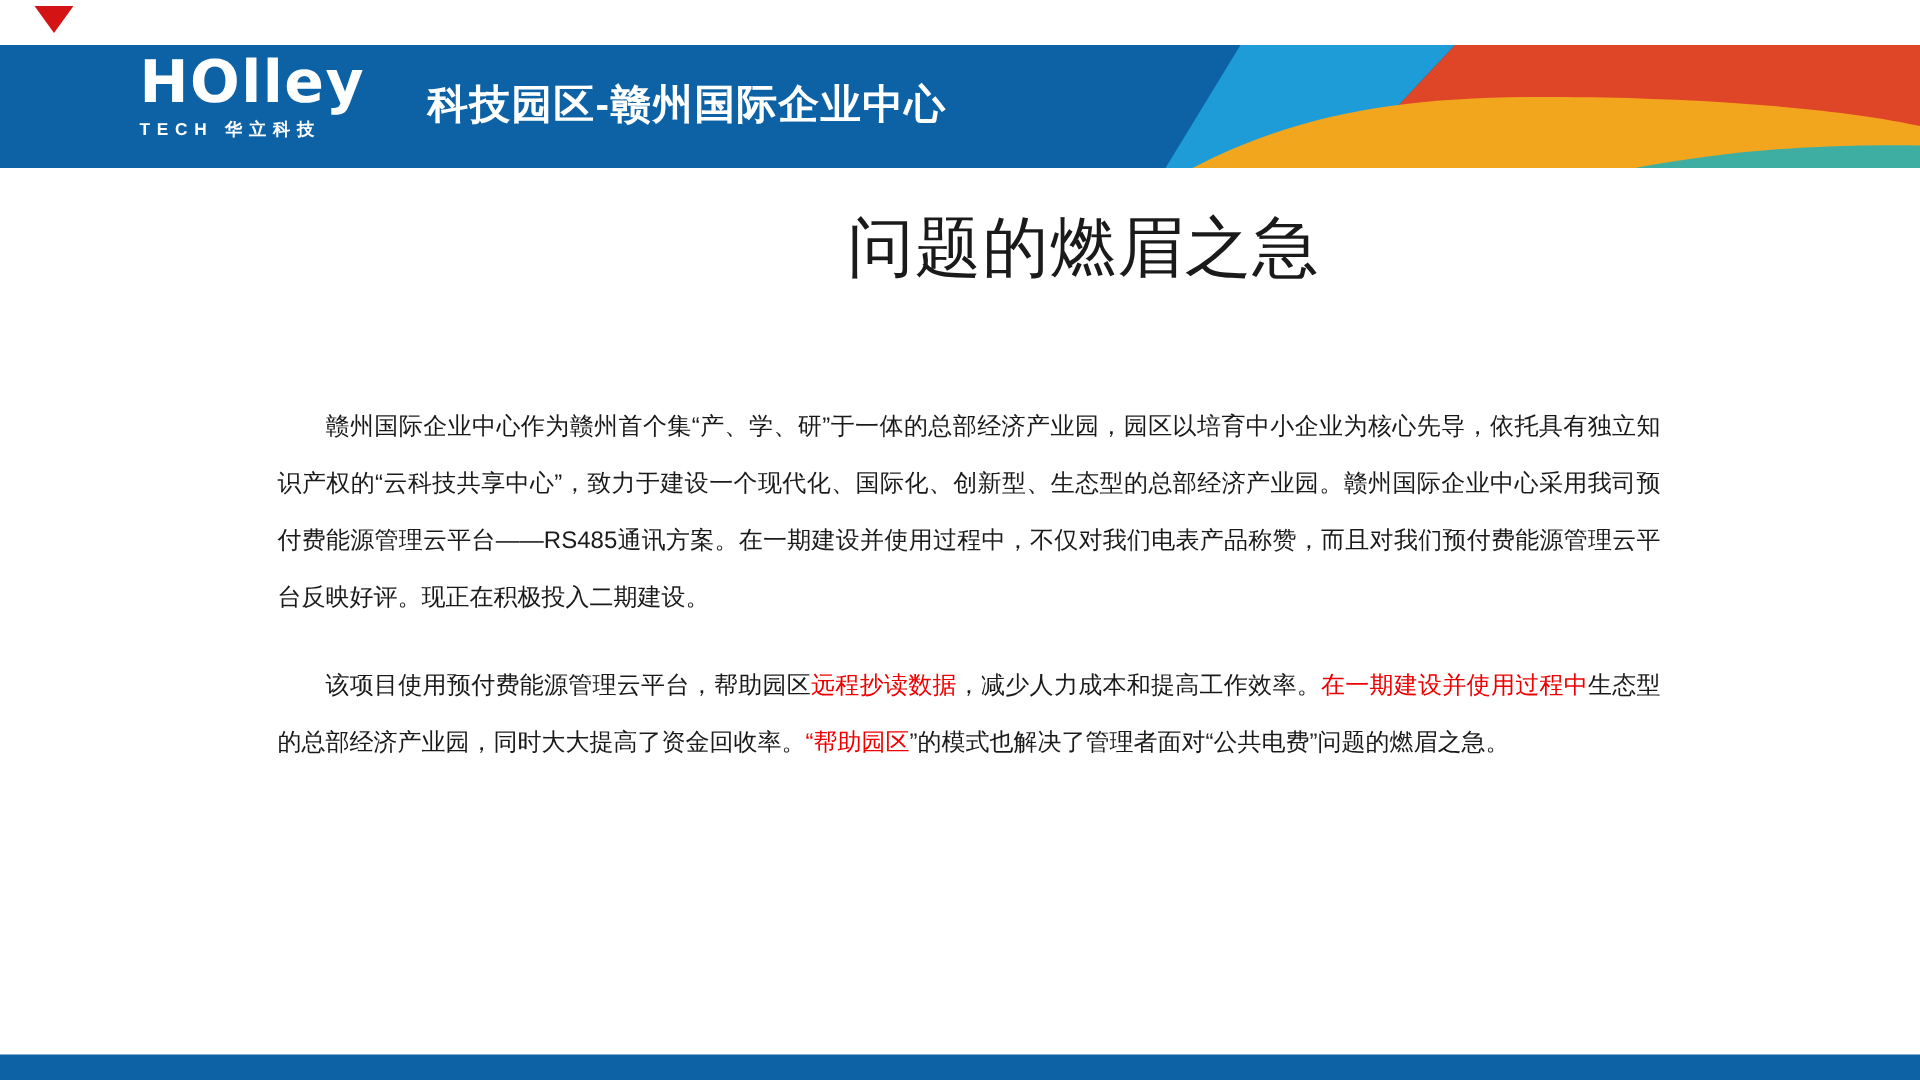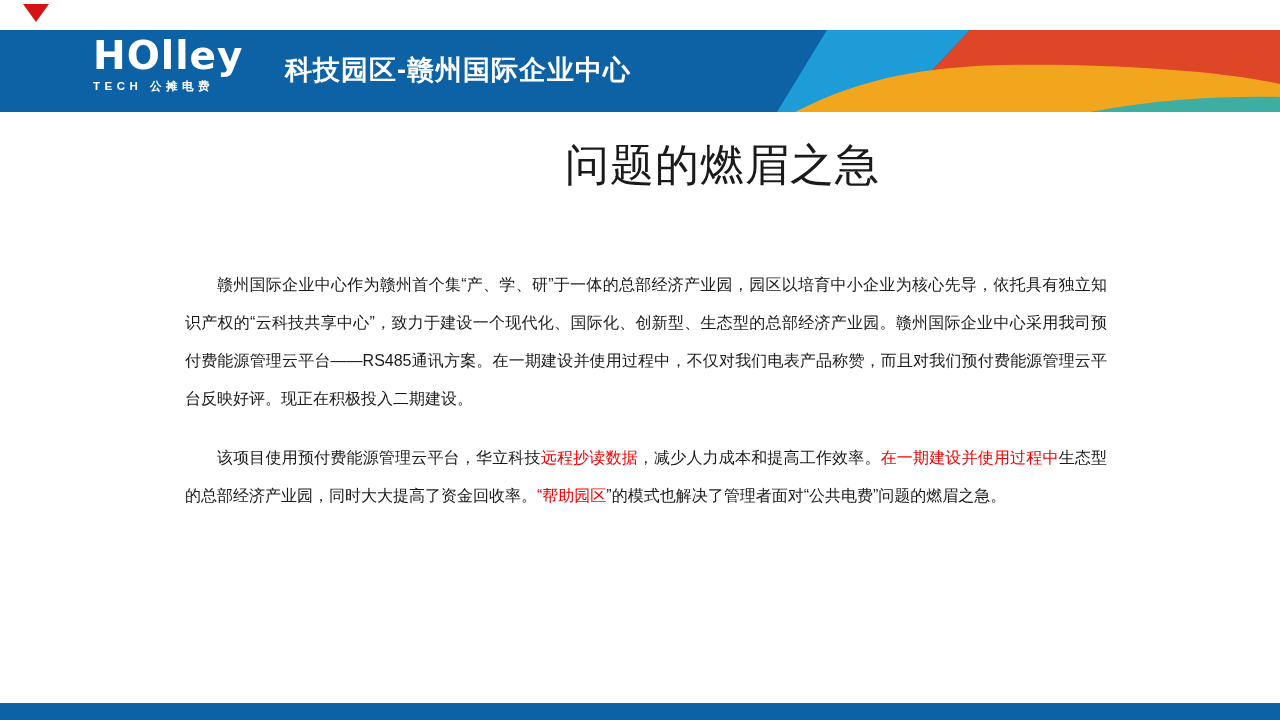--- a/index.html
+++ b/index.html
@@ -65,28 +65,28 @@
     <svg class="band-decor" viewBox="0 0 1280 82" preserveAspectRatio="none">
       <rect x="0" y="0" width="1280" height="82" fill="var(--header-blue)"></rect>
       <polygon points="827,0 970,0 893,82 777,82" fill="var(--light-blue)"></polygon>
       <polygon points="970,0 1280,0 1280,82 893,82" fill="var(--decor-red)"></polygon>
       <path d="M795,82 C880,38 960,33 1070,35 C1160,37 1235,44 1280,54 L1280,82 Z" fill="var(--decor-orange)"></path>
       <path d="M1090,82 C1160,69 1220,66 1280,67 L1280,82 Z" fill="var(--decor-teal)"></path>
     </svg>
 
     <div class="logo">
       <div class="logo-brand">HOlley</div>
-      <div class="logo-sub">TECH 公摊电费</div>
+      <div class="logo-sub">TECH 华立科技</div>
     </div>
 
     <div class="header-title">科技园区-赣州国际企业中心</div>
   </header>
 
   <h1 class="slide-title">问题的燃眉之急</h1>
 
   <div class="content" id="paragraphs">
       <p class="para"><span class="seg">赣州国际企业中心作为赣州首个集“产、学、研”于一体的总部经济产业园，园区以培育中小企业为核心先导，依托具有独立知识产权的“云科技共享中心”，致力于建设一个现代化、国际化、创新型、生态型的总部经济产业园。赣州国际企业中心采用我司预付费能源管理云平台——RS485通讯方案。在一期建设并使用过程中，不仅对我们电表产品称赞，而且对我们预付费能源管理云平台反映好评。现正在积极投入二期建设。</span></p>
-      <p class="para"><span class="seg">该项目使用预付费能源管理云平台，华立科技</span><span class="seg red">远程抄读数据</span><span class="seg">，减少人力成本和提高工作效率。</span><span class="seg red">在一期建设并使用过程中</span><span class="seg">生态型的总部经济产业园，同时大大提高了资金回收率。</span><span class="seg red">“帮助园区</span><span class="seg">”的模式也解决了管理者面对“公共电费”问题的燃眉之急。</span></p>
+      <p class="para"><span class="seg">该项目使用预付费能源管理云平台，帮助园区</span><span class="seg red">远程抄读数据</span><span class="seg">，减少人力成本和提高工作效率。</span><span class="seg red">在一期建设并使用过程中</span><span class="seg">生态型的总部经济产业园，同时大大提高了资金回收率。</span><span class="seg red">“帮助园区</span><span class="seg">”的模式也解决了管理者面对“公共电费”问题的燃眉之急。</span></p>
     </div>
 
   <footer class="footer-bar"></footer>
 
 </div>
 
 </body></html>

